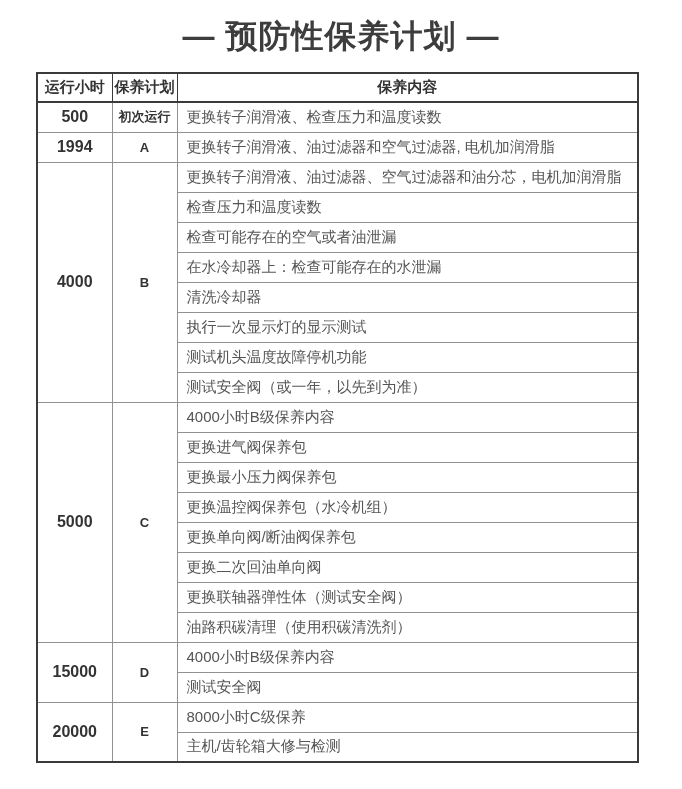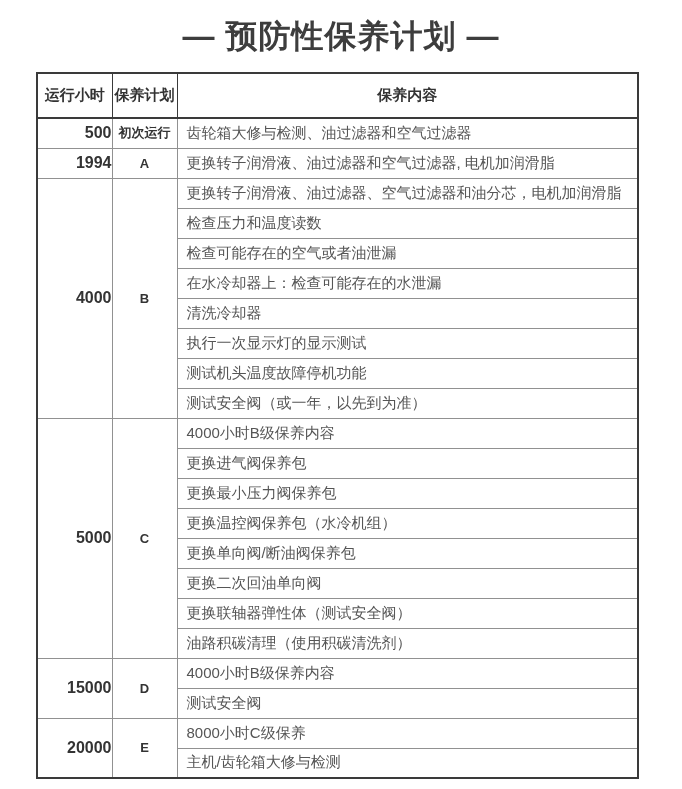--- a/index.html
+++ b/index.html
@@ -37,39 +37,39 @@
     margin-left: 36px;
     width: 601px;
     border: 2px solid var(--border-dark);
   }
   col.c1 { width: 75px; }
   col.c2 { width: 65px; }
   col.c3 { width: 461px; }
   th {
     border: 1px solid var(--border-dark);
     border-bottom: 2px solid var(--border-dark);
-    height: 45px;
+    height: 29px;
     padding: 0;
     font-size: 15px;
     font-weight: bold;
     color: var(--header-text);
     text-align: center;
     vertical-align: middle;
   }
   td {
     border: 1px solid var(--border-light);
     height: 30px;
     padding: 0;
     font-size: 15px;
     vertical-align: middle;
     overflow: hidden;
     white-space: nowrap;
   }
   td.hours {
-    text-align: right;
+    text-align: center;
     font-weight: bold;
     font-size: 16px;
     color: var(--label-text);
   }
   td.plan {
     text-align: center;
     font-weight: bold;
     font-size: 13px;
     color: var(--label-text);
   }
@@ -95,21 +95,21 @@
       <tr>
         <th>运行小时</th>
         <th>保养计划</th>
         <th>保养内容</th>
       </tr>
     </thead>
     <tbody>
         <tr>
           <td class="hours" rowspan="1">500</td>
           <td class="plan" rowspan="1">初次运行</td>
-          <td class="content">齿轮箱大修与检测、油过滤器和空气过滤器</td>
+          <td class="content">更换转子润滑液、检查压力和温度读数</td>
         </tr>
         <tr>
           <td class="hours" rowspan="1">1994</td>
           <td class="plan" rowspan="1">A</td>
           <td class="content">更换转子润滑液、油过滤器和空气过滤器, 电机加润滑脂</td>
         </tr>
         <tr>
           <td class="hours" rowspan="8">4000</td>
           <td class="plan" rowspan="8">B</td>
           <td class="content">更换转子润滑液、油过滤器、空气过滤器和油分芯，电机加润滑脂</td>

